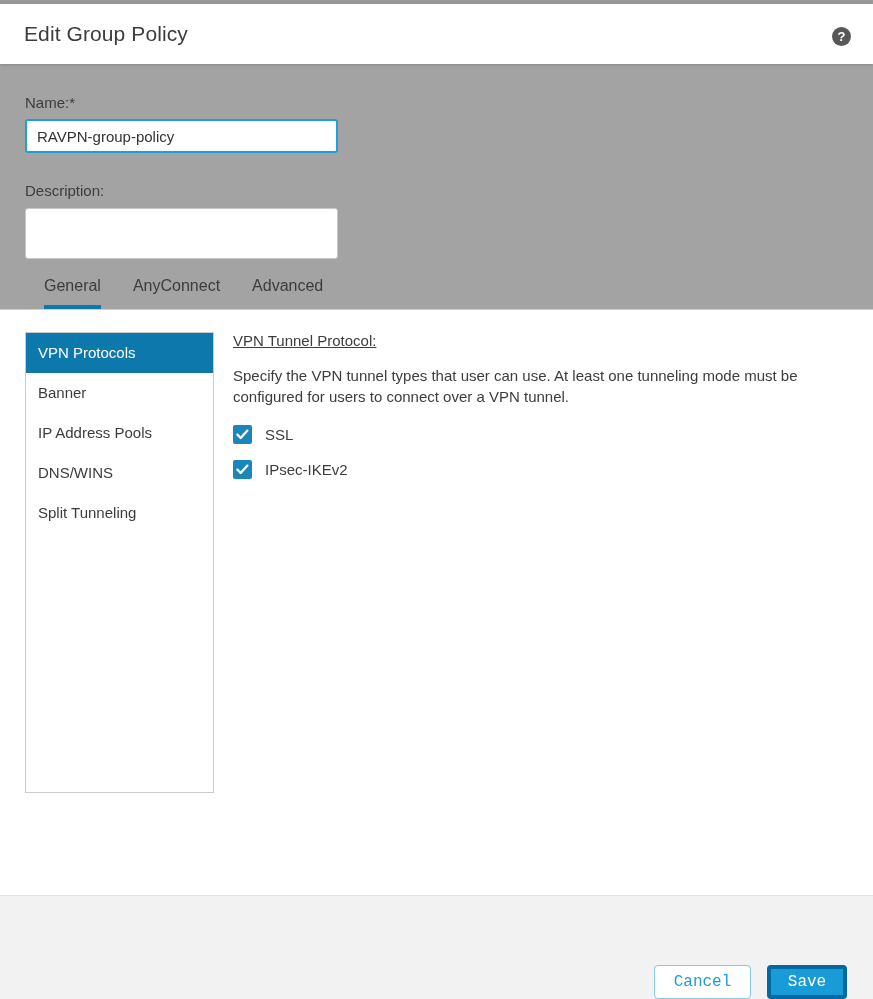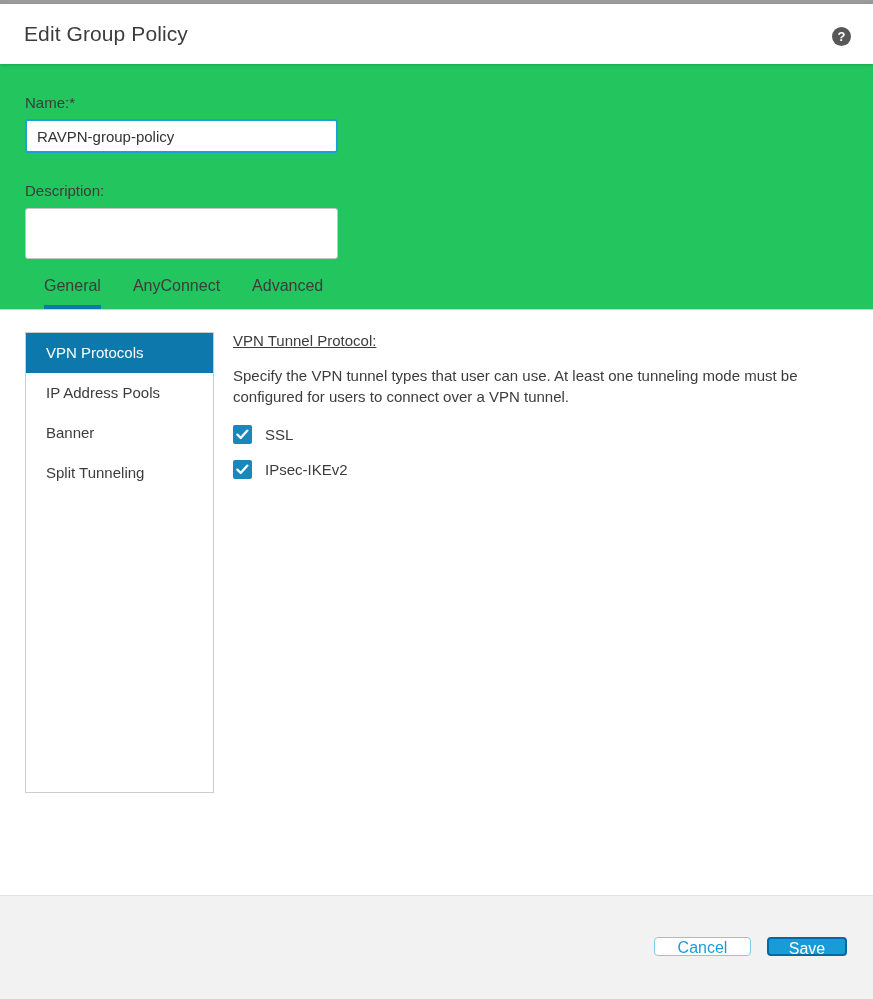--- a/index.html
+++ b/index.html
@@ -60,21 +60,21 @@
     cursor: pointer;
     user-select: none;
   }
 
   
   .form-section {
     position: absolute;
     top: 64px; left: 0;
     width: 873px;
     height: 245px;
-    background: #22c55e;
+    background: #a3a3a3;
   }
   .field-label {
     position: absolute;
     font-size: 15px;
     color: #3c3c3c;
   }
   .label-name { left: 25px; top: 30px; }
   .label-description { left: 25px; top: 118px; }
 
   .name-input {
@@ -160,21 +160,21 @@
     top: 22px;
     width: 189px;
     height: 461px;
     box-sizing: border-box;
     border: 1px solid #cccccc;
     background: #ffffff;
   }
   .side-item {
     height: 40px;
     line-height: 40px;
-    padding-left: 20px;
+    padding-left: 12px;
     font-size: 15px;
     color: #3c3c3c;
     cursor: pointer;
     white-space: nowrap;
   }
   .side-item.active {
     background: #0d78ac;
     color: #ffffff;
   }
 
@@ -232,41 +232,42 @@
     left: 0;
     top: 895px;
     width: 873px;
     height: 104px;
     background: #f2f2f2;
     border-top: 1px solid #e2e2e2;
   }
   .btn {
     position: absolute;
     box-sizing: border-box;
-    height: 19px;
+    height: 34px;
     border-radius: 4px;
-    font-family: Liberation Sans, sans-serif;
+    font-family: Liberation Mono, monospace;
     font-size: 16px;
     cursor: pointer;
     outline: none;
+    margin-top: 28px;
   }
   .btn-cancel {
     right: 122px;
     top: 41px;
     width: 97px;
     background: #ffffff;
     border: 1px solid #7fcbe8;
     color: #1e9bd7;
   }
   .btn-save {
     right: 26px;
     top: 41px;
     width: 80px;
     background: #189bd7;
-    border: 2px solid #0369a1;
+    border: 4px solid #0369a1;
     color: #ffffff;
   }
 </style>
 </head>
 <body>
 
 <div class="top-strip"></div>
 
 <div class="dialog-header">
   <div class="dialog-title">Edit Group Policy</div>
@@ -286,22 +287,23 @@
     <div class="tab">AnyConnect</div>
     <div class="tab">Advanced</div>
   </div>
 </div>
 <div class="tabs-rule"></div>
 
 <div class="content-area">
 
   <div class="side-list">
     <div class="side-item active">VPN Protocols</div>
+    <div class="side-item">Banner</div>
     <div class="side-item">IP Address Pools</div>
-    <div class="side-item">Banner</div>
+    <div class="side-item">DNS/WINS</div>
     <div class="side-item">Split Tunneling</div>
   </div>
 
   <div class="detail-pane">
     <p class="detail-heading">VPN Tunnel Protocol:</p>
     <p class="detail-desc">Specify the VPN tunnel types that user can use. At least one tunneling mode must be configured for users to connect over a VPN tunnel.</p>
 
     <div class="check-row">
       <span class="checkbox">
         <svg width="15" height="15" viewBox="0 0 15 15" aria-hidden="true">

